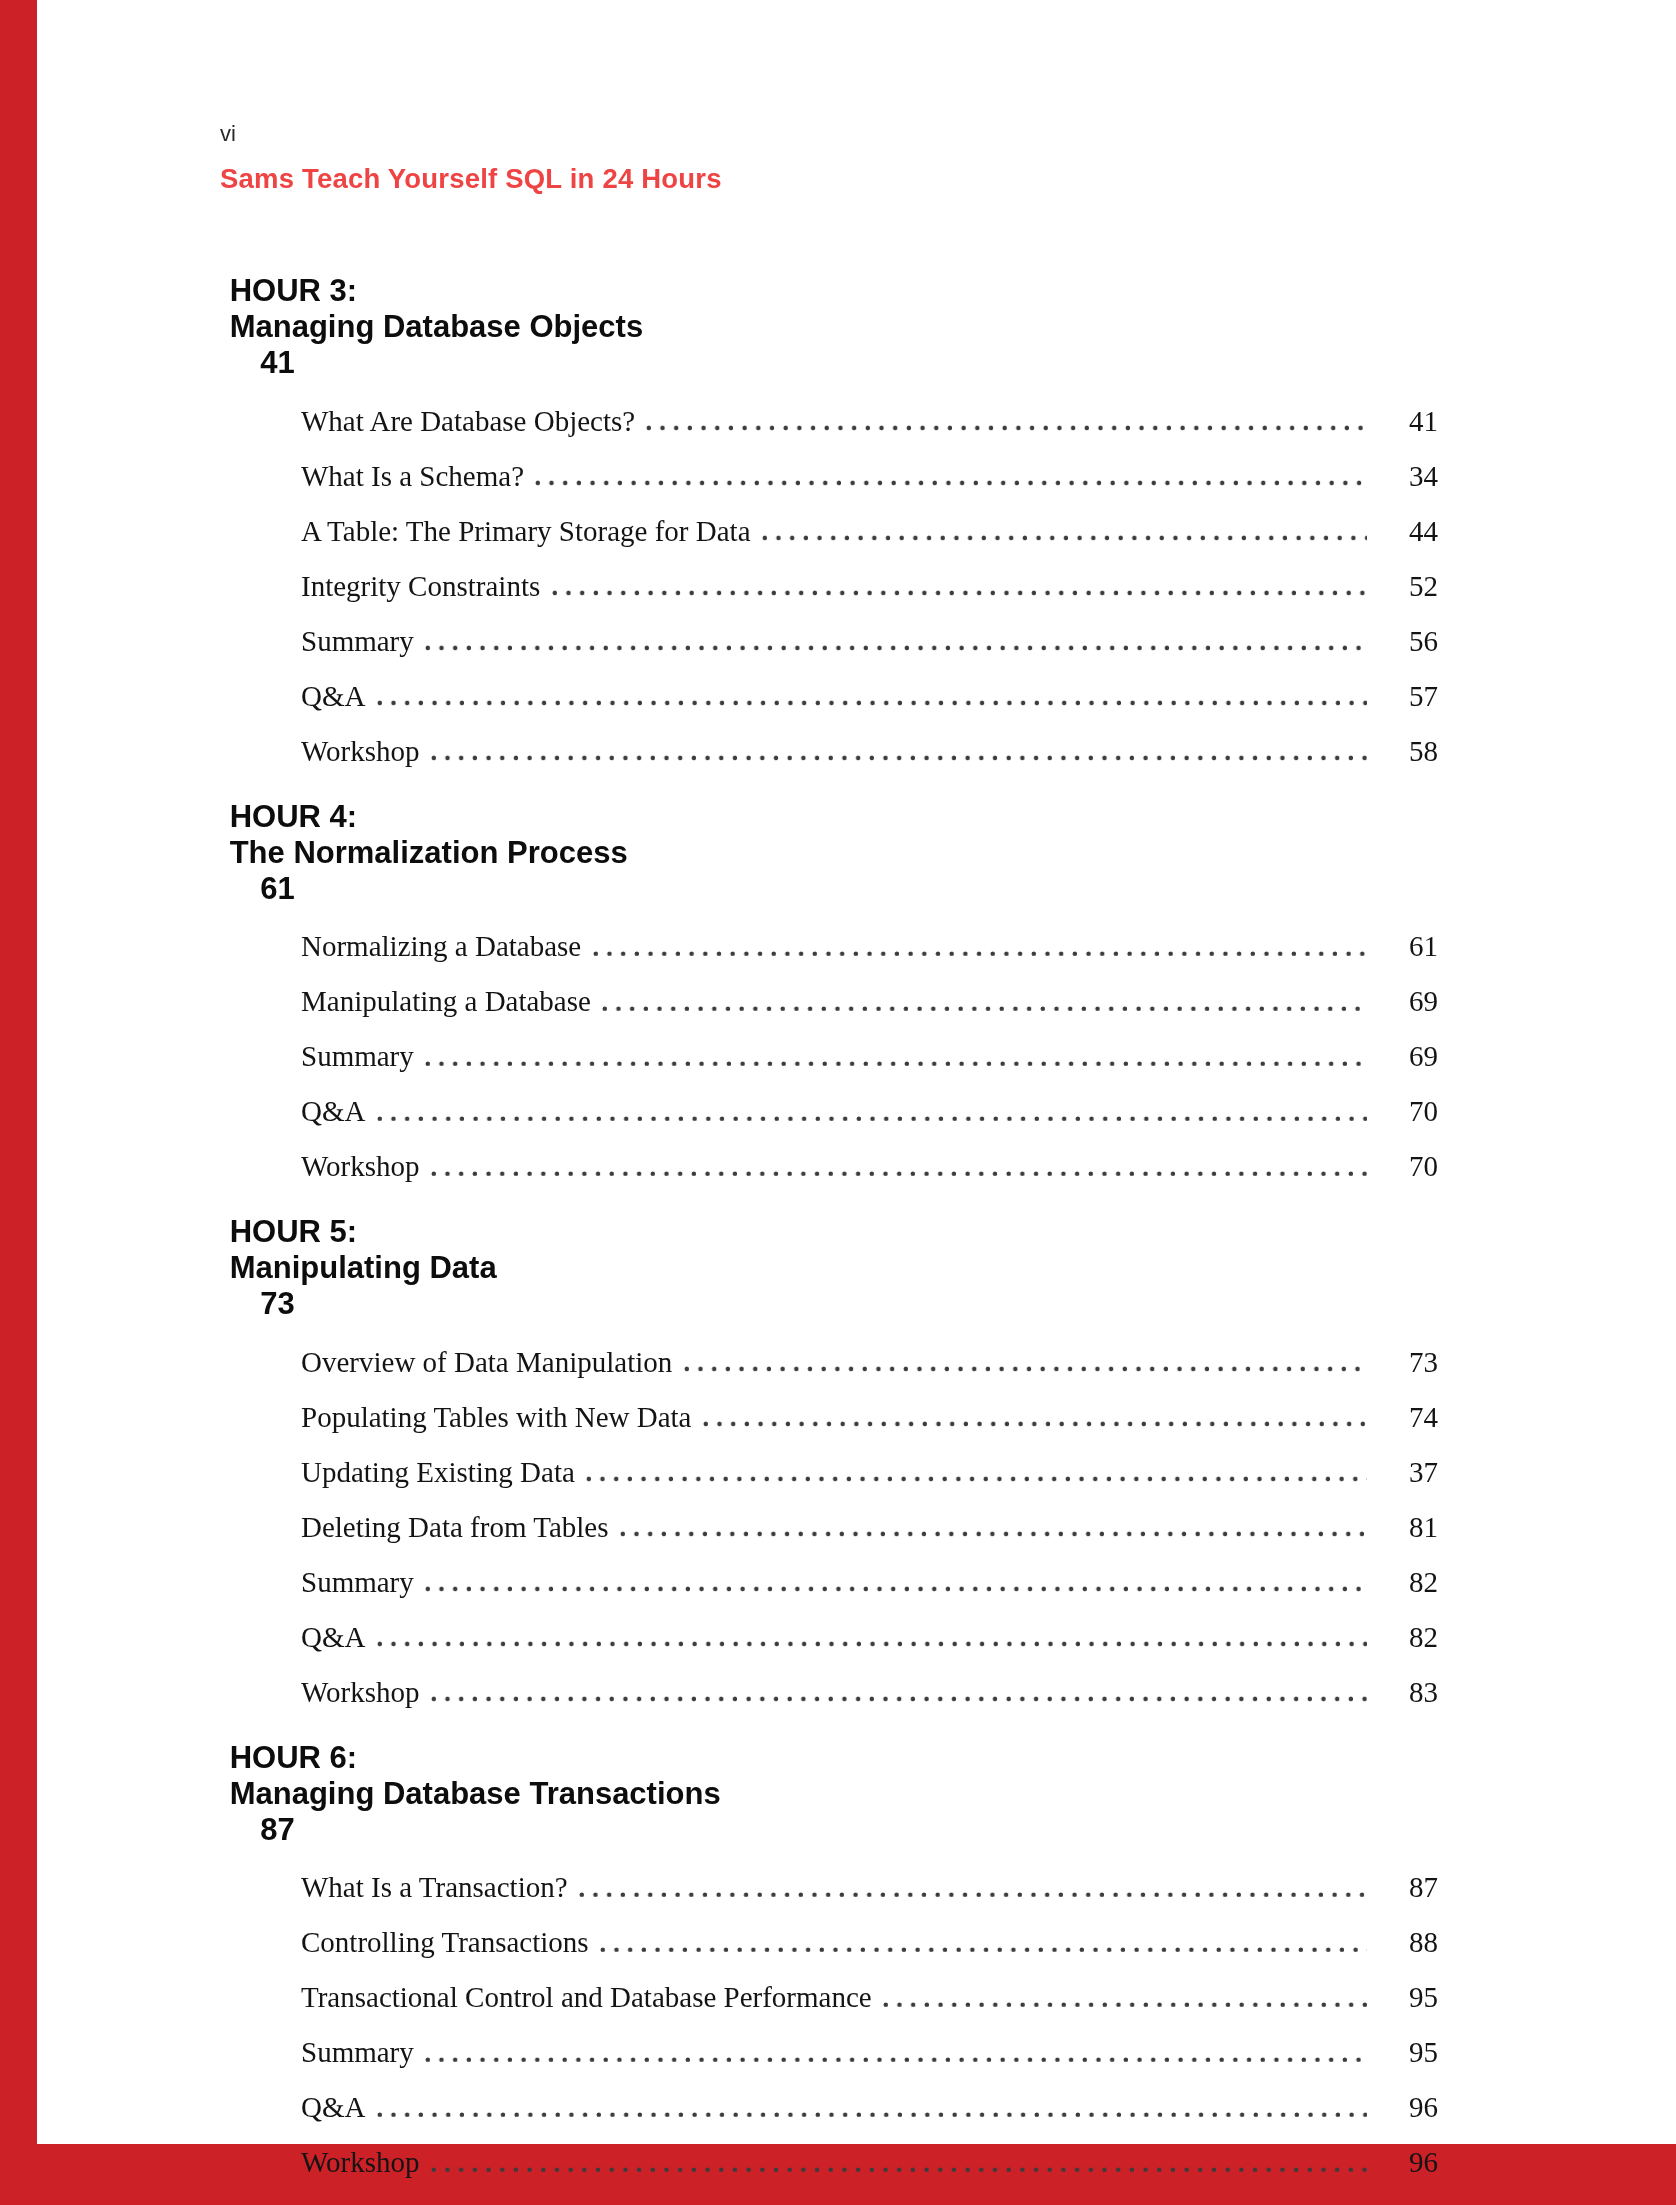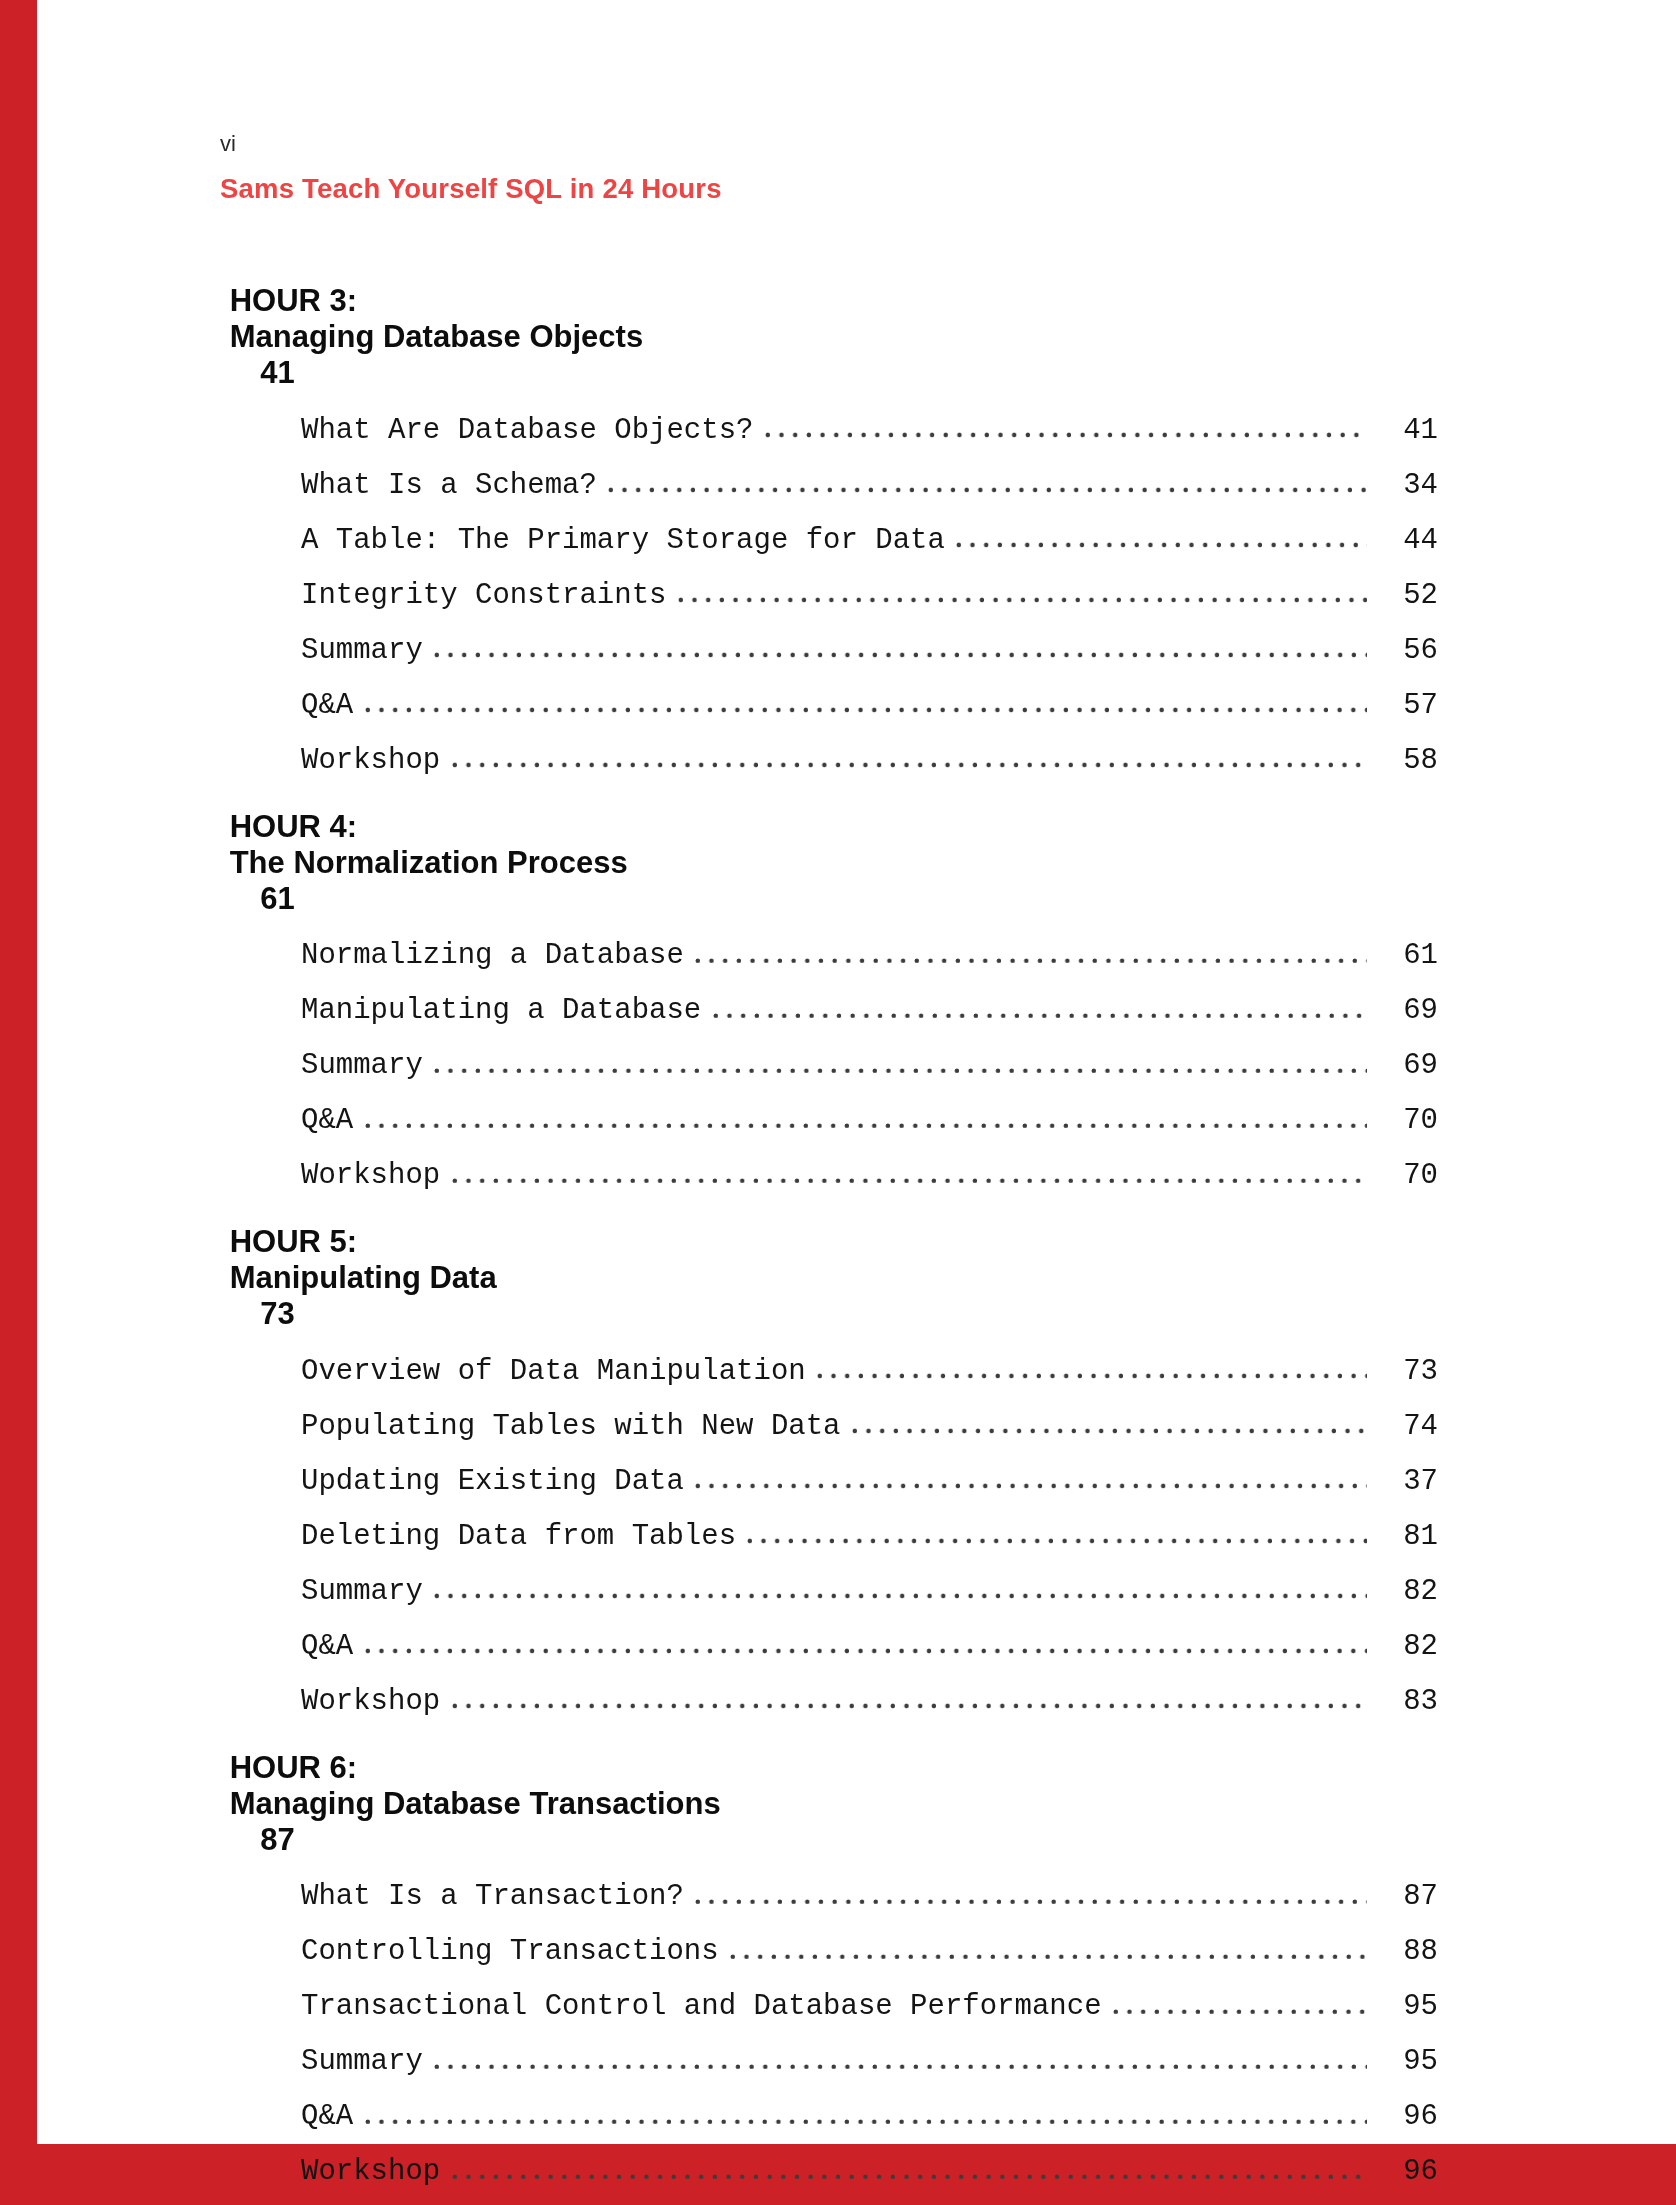--- a/index.html
+++ b/index.html
@@ -24,21 +24,20 @@
     position: absolute;
     left: 0; bottom: 0;
     width: 100%; height: 61px;
     background: var(--accent, #cc2127);
   }
 
   .page-content {
     position: relative;
     padding: 121px 0 0 220px;
     width: 1218px;
-    margin-top: 10px;
   }
 
   .folio {
     font-size: 22px;
     line-height: 26px;
     color: #2b2b2b;
   }
 
   .running-header {
     margin-top: 16px;
@@ -71,21 +70,21 @@
     text-align: right;
     font-size: 31px;
   }
 
   .entries { margin-left: 81px; }
 
   .entry-row {
     display: flex;
     align-items: baseline;
     margin-bottom: 21px;
-    font-family: Liberation Mono, monospace;
+    font-family: Liberation Serif, serif;
     font-size: 29px;
     line-height: 34px;
     color: #141414;
   }
   .entry-title { white-space: nowrap; }
 
   .leader {
     flex: 1;
     height: 5.7px;
     min-width: 32px;

